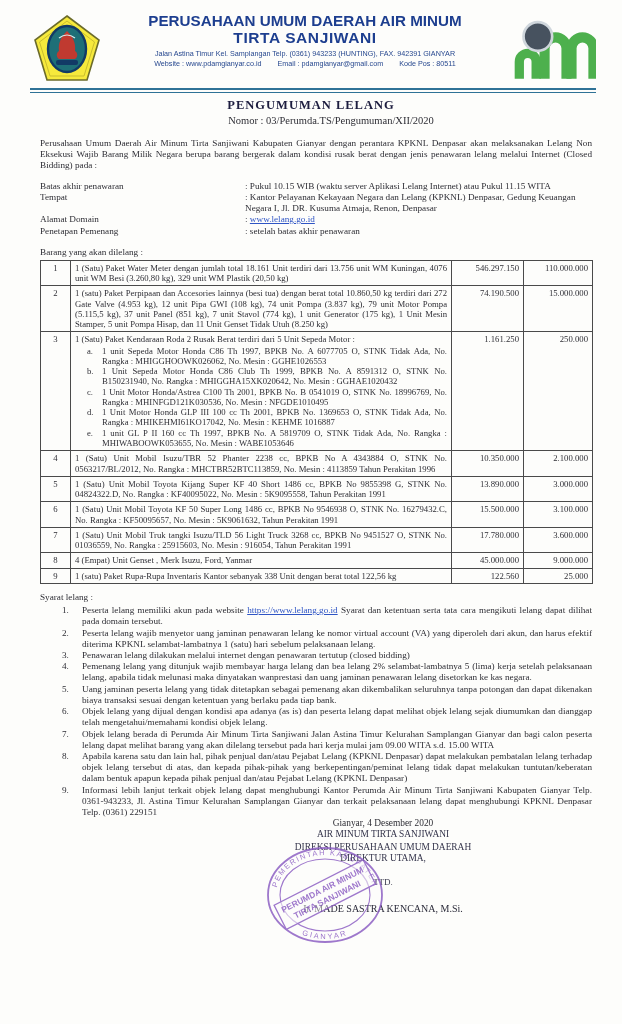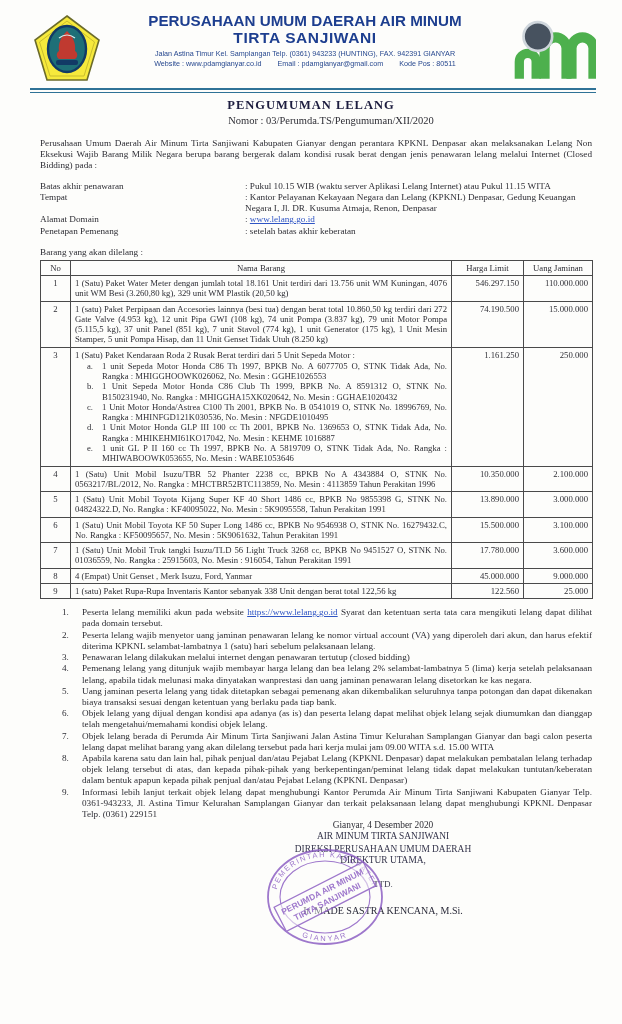--- a/index.html
+++ b/index.html
@@ -116,40 +116,34 @@
       <div class="drow">
         <div class="dlabel">Tempat</div>
         <div class="dval">Kantor Pelayanan Kekayaan Negara dan Lelang (KPKNL) Denpasar, Gedung Keuangan Negara I, Jl. DR. Kusuma Atmaja, Renon, Denpasar</div>
       </div>
       <div class="drow">
         <div class="dlabel">Alamat Domain</div>
         <div class="dval"><a class="doclink">www.lelang.go.id</a></div>
       </div>
       <div class="drow">
         <div class="dlabel">Penetapan Pemenang</div>
-        <div class="dval">setelah batas akhir keberatan</div>
+        <div class="dval">setelah batas akhir penawaran</div>
       </div>
     </div>
 
     <div class="table-caption">Barang yang akan dilelang :</div>
 
     <table class="goods">
       <colgroup>
           <col class="c-no">
           <col class="c-name">
           <col class="c-harga">
           <col class="c-jaminan">
         </colgroup>
       <tbody>
-          <tr>
-        <th>No</th>
-        <th>Nama Barang</th>
-        <th>Harga Limit</th>
-        <th>Uang Jaminan</th>
-      </tr>
       <tr>
         <td class="no-cell">1</td>
         <td class="name-cell">1 (Satu) Paket Water Meter dengan jumlah total 18.161 Unit  terdiri dari 13.756 unit WM Kuningan, 4076 unit WM Besi (3.260,80 kg), 329 unit WM  Plastik (20,50 kg)</td>
         <td class="num-cell">546.297.150</td>
         <td class="num-cell">110.000.000</td>
       </tr>
       <tr>
         <td class="no-cell">2</td>
         <td class="name-cell">1 (satu) Paket Perpipaan dan Accesories lainnya (besi tua) dengan berat total 10.860,50 kg terdiri dari 272 Gate Valve (4.953 kg),  12 unit Pipa GWI (108 kg), 74 unit Pompa (3.837 kg), 79 unit Motor Pompa (5.115,5 kg), 37 unit Panel (851 kg), 7 unit Stavol (774 kg), 1 unit Generator (175 kg), 1 Unit Mesin Stamper, 5 unit Pompa Hisap, dan 11 Unit Genset Tidak Utuh (8.250 kg)</td>
         <td class="num-cell">74.190.500</td>
@@ -218,20 +212,21 @@
       <tr>
         <td class="no-cell">9</td>
         <td class="name-cell">1 (satu) Paket Rupa-Rupa Inventaris Kantor sebanyak 338 Unit dengan berat total 122,56 kg</td>
         <td class="num-cell">122.560</td>
         <td class="num-cell">25.000</td>
       </tr>
     </tbody>
       </table>
 
     <div class="terms">
+      <div class="terms-heading">Syarat lelang :</div>
       <div class="term-row">
         <span class="tnum">1.</span>
         <span class="ttext"><span>Peserta lelang memiliki akun pada website </span><a class="doclink">https://www.lelang.go.id</a><span> Syarat dan ketentuan serta tata cara mengikuti lelang dapat dilihat pada domain tersebut.</span></span>
       </div>
       <div class="term-row">
         <span class="tnum">2.</span>
         <span class="ttext">Peserta lelang wajib menyetor uang jaminan penawaran lelang ke nomor virtual account (VA) yang diperoleh dari akun, dan harus efektif diterima KPKNL selambat-lambatnya 1 (satu) hari sebelum pelaksanaan lelang.</span>
       </div>
       <div class="term-row">
         <span class="tnum">3.</span>

